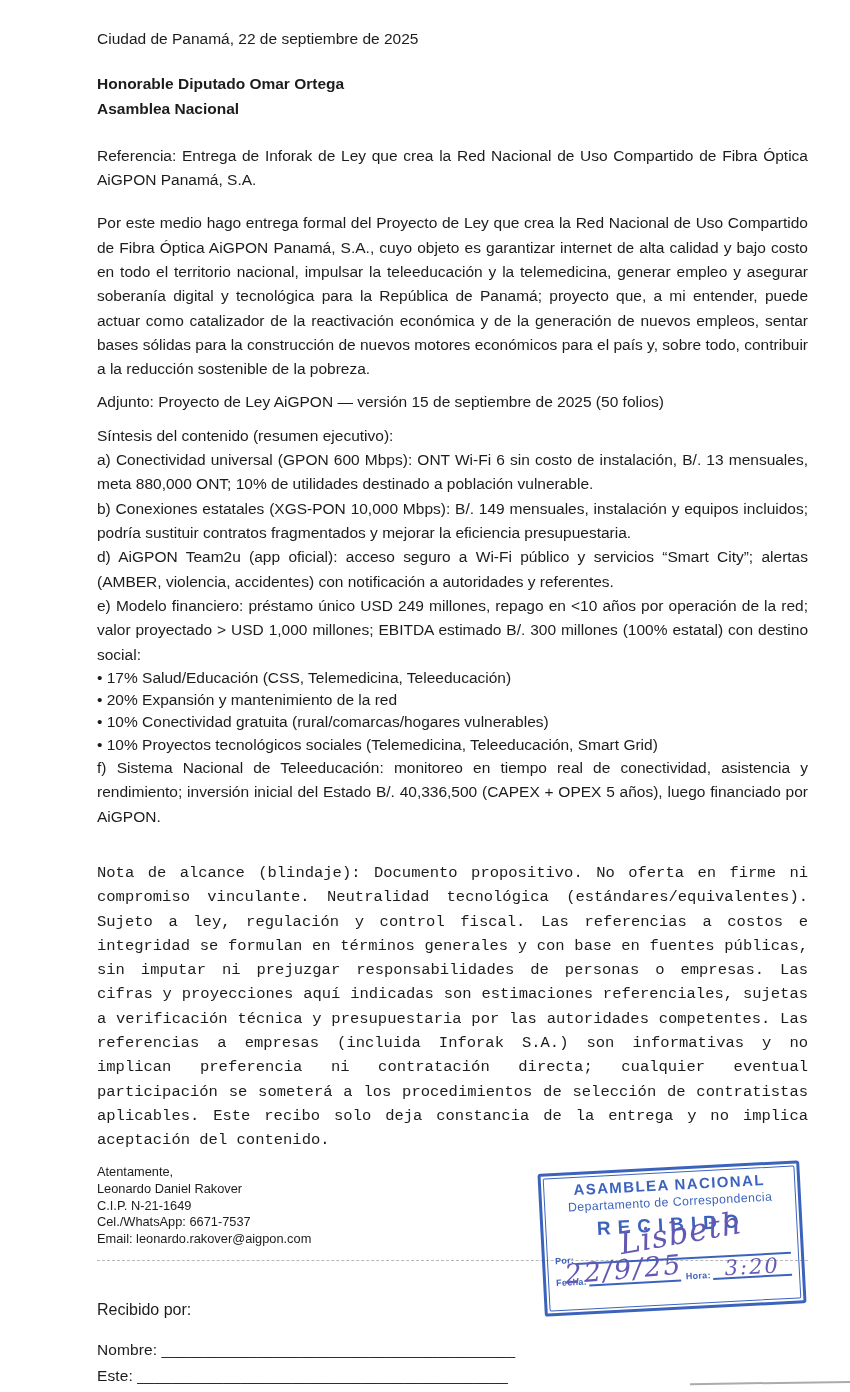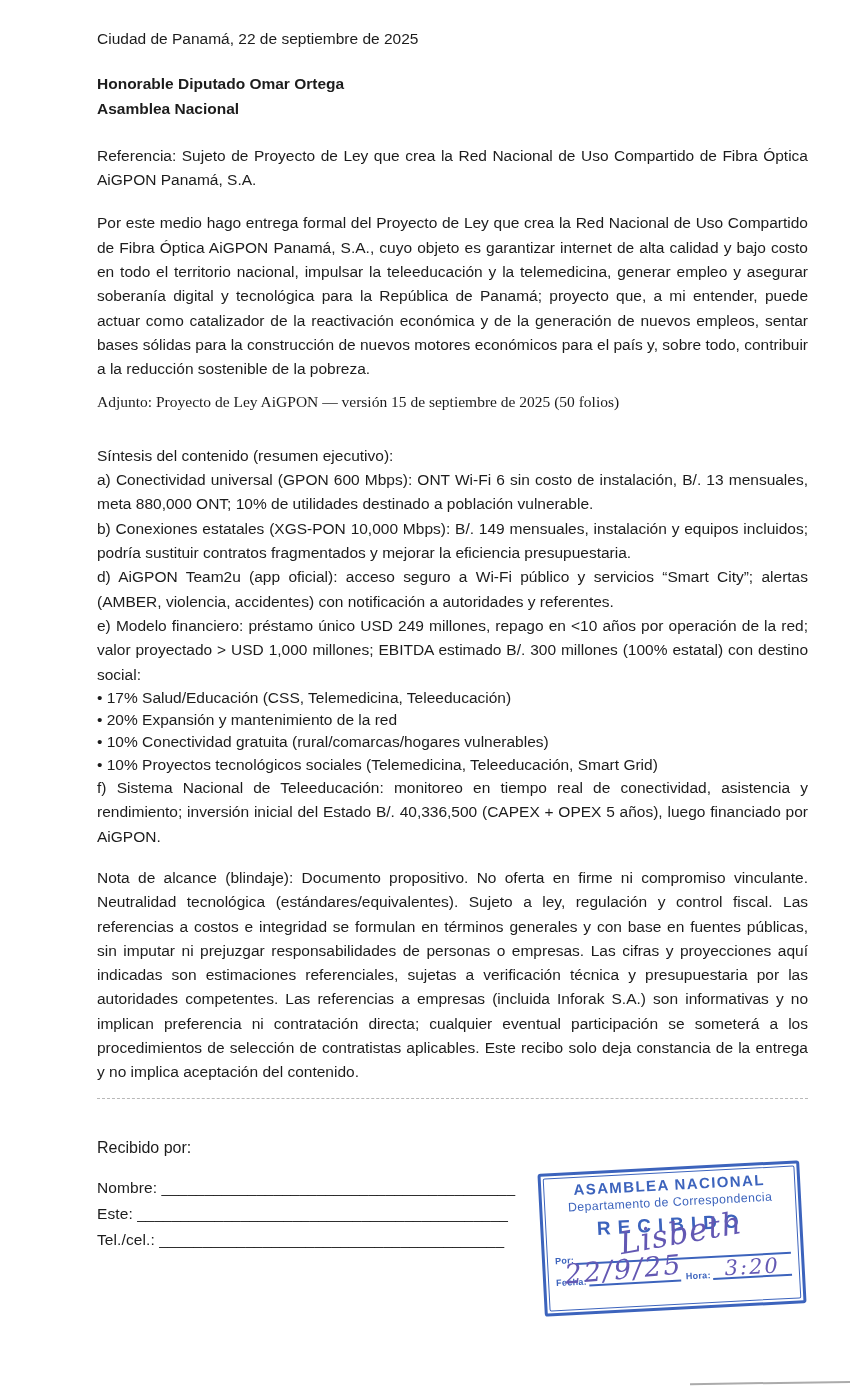--- a/index.html
+++ b/index.html
@@ -17,24 +17,24 @@
     left:97px;top:27px;
     width:711px;
   }
   p{margin:0;}
   .t{font-size:15.5px;line-height:24.3px;}
   .just{text-align:justify;}
   .date-line{margin-bottom:21px;}
   .recipient{font-weight:bold;margin-bottom:23px;}
   .reference{margin-bottom:19px;}
   .body-par{margin-bottom:8px;}
-  .attachment{margin-bottom:30px;font-family:Liberation Serif, serif;}
+  .attachment{margin-bottom:10px;}
   .synth-item{text-align:justify;}
   .bullet{line-height:22.3px;}
-  .note-par{margin-top:17px;}
+  .note-par{margin-top:32px;font-family:Liberation Mono, monospace;}
   .sig-block{margin-top:12px;font-size:12.8px;line-height:16.6px;}
   .divider{
     border:none;border-top:1.5px dashed #b8b8b8;
     margin:13px 0 8px 0;width:711px;
   }
   .received{font-size:16px;margin-bottom:18px;margin-top:40px;}
   .form-row{font-size:15.5px;line-height:26px;letter-spacing:.1px;}
   .form-row .uline{letter-spacing:0;}
   
   .stamp{
@@ -89,39 +89,46 @@
 <div class="page">
   <div class="content">
 
     <p class="t date-line">Ciudad de Panamá, 22 de septiembre de 2025</p>
 
     <div class="t recipient">
       <p>Honorable Diputado Omar Ortega</p>
       <p>Asamblea Nacional</p>
     </div>
 
-    <p class="t just reference">Referencia: Sujeto de Proyecto de Ley que crea la Red Nacional de Uso Compartido de Fibra Óptica AiGPON Panamá, S.A.</p>
+    <p class="t just reference">Referencia: Entrega de Inforak de Ley que crea la Red Nacional de Uso Compartido de Fibra Óptica AiGPON Panamá, S.A.</p>
 
     <p class="t just body-par">Por este medio hago entrega formal del Proyecto de Ley que crea la Red Nacional de Uso Compartido de Fibra Óptica AiGPON Panamá, S.A., cuyo objeto es garantizar internet de alta calidad y bajo costo en todo el territorio nacional, impulsar la teleeducación y la telemedicina, generar empleo y asegurar soberanía digital y tecnológica para la República de Panamá; proyecto que, a mi entender, puede actuar como catalizador de la reactivación económica y de la generación de nuevos empleos, sentar bases sólidas para la construcción de nuevos motores económicos para el país y, sobre todo, contribuir a la reducción sostenible de la pobreza.</p>
 
     <p class="t attachment">Adjunto: Proyecto de Ley AiGPON — versión 15 de septiembre de 2025 (50 folios)</p>
 
     <p class="t">Síntesis del contenido (resumen ejecutivo):</p>
     <p class="t synth-item">a) Conectividad universal (GPON 600 Mbps): ONT Wi-Fi 6 sin costo de instalación, B/. 13 mensuales, meta 880,000 ONT; 10% de utilidades destinado a población vulnerable.</p>
     <p class="t synth-item">b) Conexiones estatales (XGS-PON 10,000 Mbps): B/. 149 mensuales, instalación y equipos incluidos; podría sustituir contratos fragmentados y mejorar la eficiencia presupuestaria.</p>
     <p class="t synth-item">d) AiGPON Team2u (app oficial): acceso seguro a Wi-Fi público y servicios “Smart City”; alertas (AMBER, violencia, accidentes) con notificación a autoridades y referentes.</p>
     <p class="t synth-item">e) Modelo financiero: préstamo único USD 249 millones, repago en &lt;10 años por operación de la red; valor proyectado &gt; USD 1,000 millones; EBITDA estimado B/. 300 millones (100% estatal) con destino social:</p>
     <p class="t bullet">• 17% Salud/Educación (CSS, Telemedicina, Teleeducación)</p>
     <p class="t bullet">• 20% Expansión y mantenimiento de la red</p>
     <p class="t bullet">• 10% Conectividad gratuita (rural/comarcas/hogares vulnerables)</p>
     <p class="t bullet">• 10% Proyectos tecnológicos sociales (Telemedicina, Teleeducación, Smart Grid)</p>
     <p class="t synth-item">f) Sistema Nacional de Teleeducación: monitoreo en tiempo real de conectividad, asistencia y rendimiento; inversión inicial del Estado B/. 40,336,500 (CAPEX + OPEX 5 años), luego financiado por AiGPON.</p>
 
     <p class="t just note-par">Nota de alcance (blindaje): Documento propositivo. No oferta en firme ni compromiso vinculante. Neutralidad tecnológica (estándares/equivalentes). Sujeto a ley, regulación y control fiscal. Las referencias a costos e integridad se formulan en términos generales y con base en fuentes públicas, sin imputar ni prejuzgar responsabilidades de personas o empresas. Las cifras y proyecciones aquí indicadas son estimaciones referenciales, sujetas a verificación técnica y presupuestaria por las autoridades competentes. Las referencias a empresas (incluida Inforak S.A.) son informativas y no implican preferencia ni contratación directa; cualquier eventual participación se someterá a los procedimientos de selección de contratistas aplicables. Este recibo solo deja constancia de la entrega y no implica aceptación del contenido.</p>
 
+    <div class="sig-block">
+      <p>Atentamente,</p>
+      <p>Leonardo Daniel Rakover</p>
+      <p>C.I.P. N-21-1649</p>
+      <p>Cel./WhatsApp: 6671-7537</p>
+      <p>Email: leonardo.rakover@aigpon.com</p>
+    </div>
 
     <hr class="divider">
 
     <p class="received">Recibido por:</p>
 
     <p class="form-row"><span>Nombre:</span> <span class="uline">_________________________________________</span></p>
     <p class="form-row"><span>Este:</span> <span class="uline">___________________________________________</span></p>
     <p class="form-row"><span>Tel./cel.:</span> <span class="uline">________________________________________</span></p>
 
   </div>

